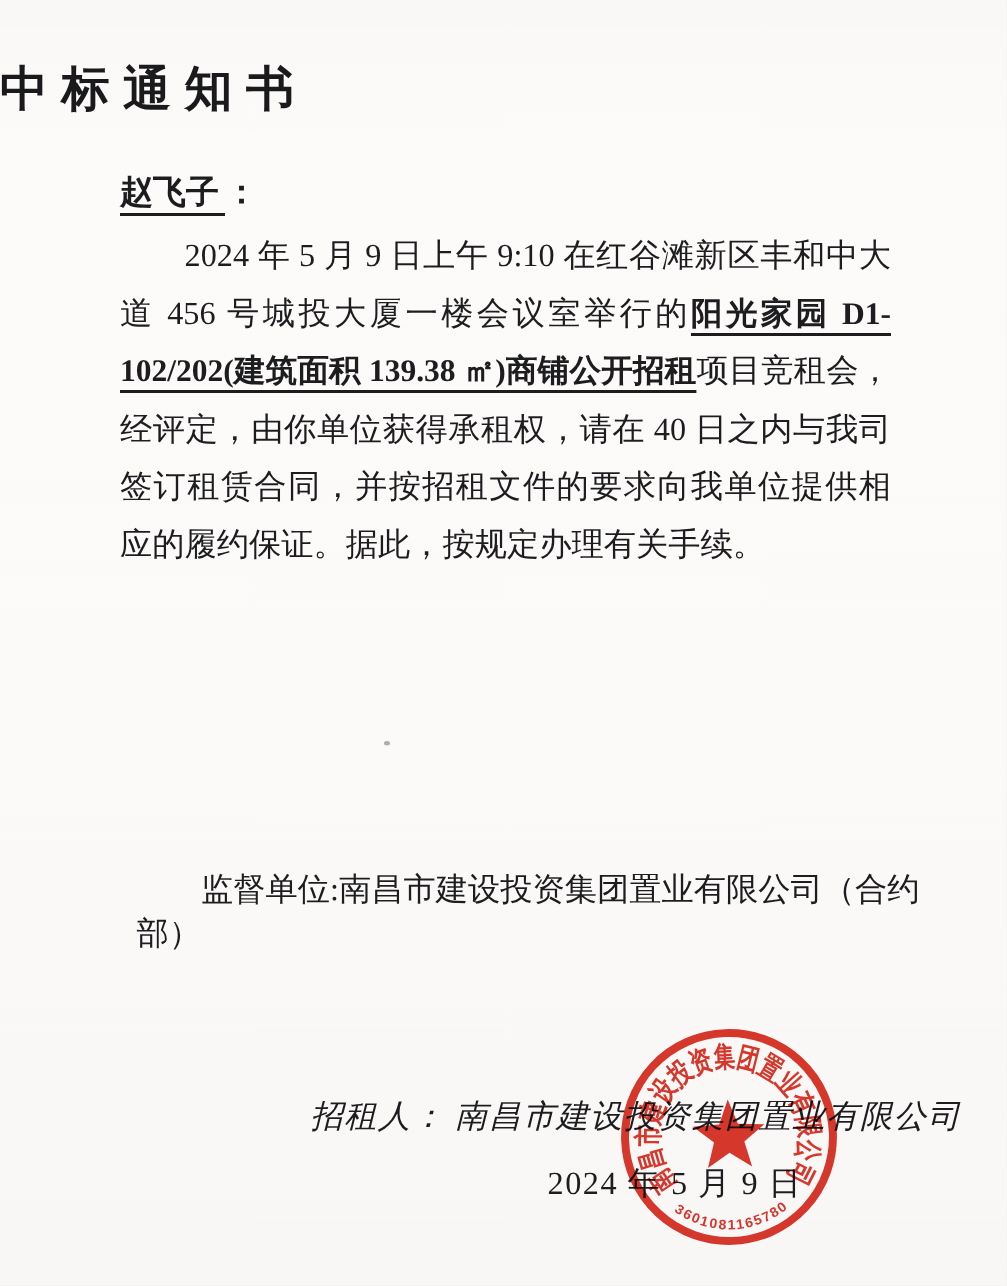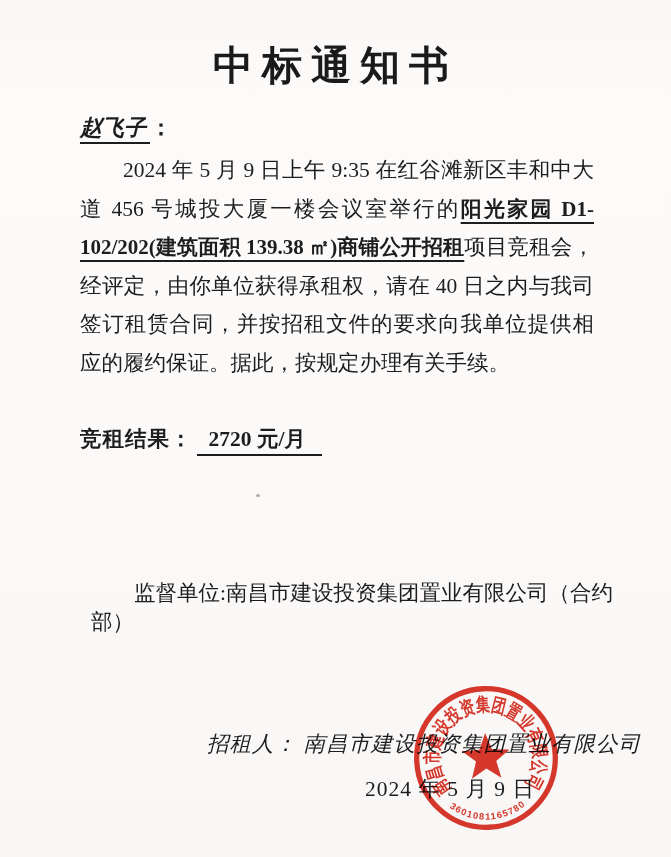--- a/index.html
+++ b/index.html
@@ -11,33 +11,32 @@
   }
   .page{
     position:relative;
     width:671px;height:857px;
     background:linear-gradient(180deg,#f9f8f7 0%,#fcfbfa 12%,#fbfaf9 55%,#f8f7f6 100%);
     color:#1d1d20;
     overflow:hidden;
   }
   .doc-title{
     position:absolute;top:38px;left:0;right:0;
-    margin:0;text-align:center;
-    font-size:40px;font-weight:700;
+    margin:0;
+    font-size:32px;font-weight:700;
     letter-spacing:9px;
     color:#1a1a1d;
   }
   .addressee{
     position:absolute;top:113px;left:80px;
     font-size:22px;font-weight:600;
   }
   .addressee .name{
     border-bottom:2px solid #1d1d20;
     padding:0 4px 2px 0;
-    font-style:italic;
   }
   .para{
     position:absolute;left:80px;width:514px;
     margin:0;
     font-size:21.5px;line-height:38.6px;
     text-align:justify;text-justify:inter-ideograph;
     text-indent:2em;
   }
   .para-1{top:151px;}
   .para-2{top:491px;}
@@ -102,23 +101,22 @@
 </style>
 </head>
 <body>
 
 <div class="page">
 
   <h1 class="doc-title">中标通知书</h1>
 
   <div class="addressee"><span class="name">赵飞子</span><span>：</span></div>
 
-  <p class="para para-1"><span>2024 年 5 月 9 日上午 9:35 在红谷滩新区丰和中大道 456 号城投大厦一楼会议室举行的</span><span class="highlight">阳光家园 D1-102/202(建筑面积 139.38 ㎡)商铺公开招租</span><span>项目竞租会，经评定，由你单位获得承租权，请在 40 日之内与我司签订租赁合同，并按招租文件的要求向我单位提供相应的履约保证。据此，按规定办理有关手续。</span></p>
+  <p class="para para-1"><span>2024 年 5 月 9 日上午 9:10 在红谷滩新区丰和中大道 456 号城投大厦一楼会议室举行的</span><span class="highlight">阳光家园 D1-102/202(建筑面积 139.38 ㎡)商铺公开招租</span><span>项目竞租会，经评定，由你单位获得承租权，请在 40 日之内与我司签订租赁合同，并按招租文件的要求向我单位提供相应的履约保证。据此，按规定办理有关手续。</span></p>
 
-  <div class="result-line"><span class="result-label">竞租结果：</span><span class="result-value">2720 元/月</span></div>
 
 
   <div class="line supervisor-line">监督单位:南昌市建设投资集团置业有限公司（合约部）</div>
 
 
   <div class="sig-lessor">招租人： 南昌市建设投资集团置业有限公司</div>
 
   <div class="sig-date">2024 年 5 月 9 日</div>
 
   <div class="speck"></div>

